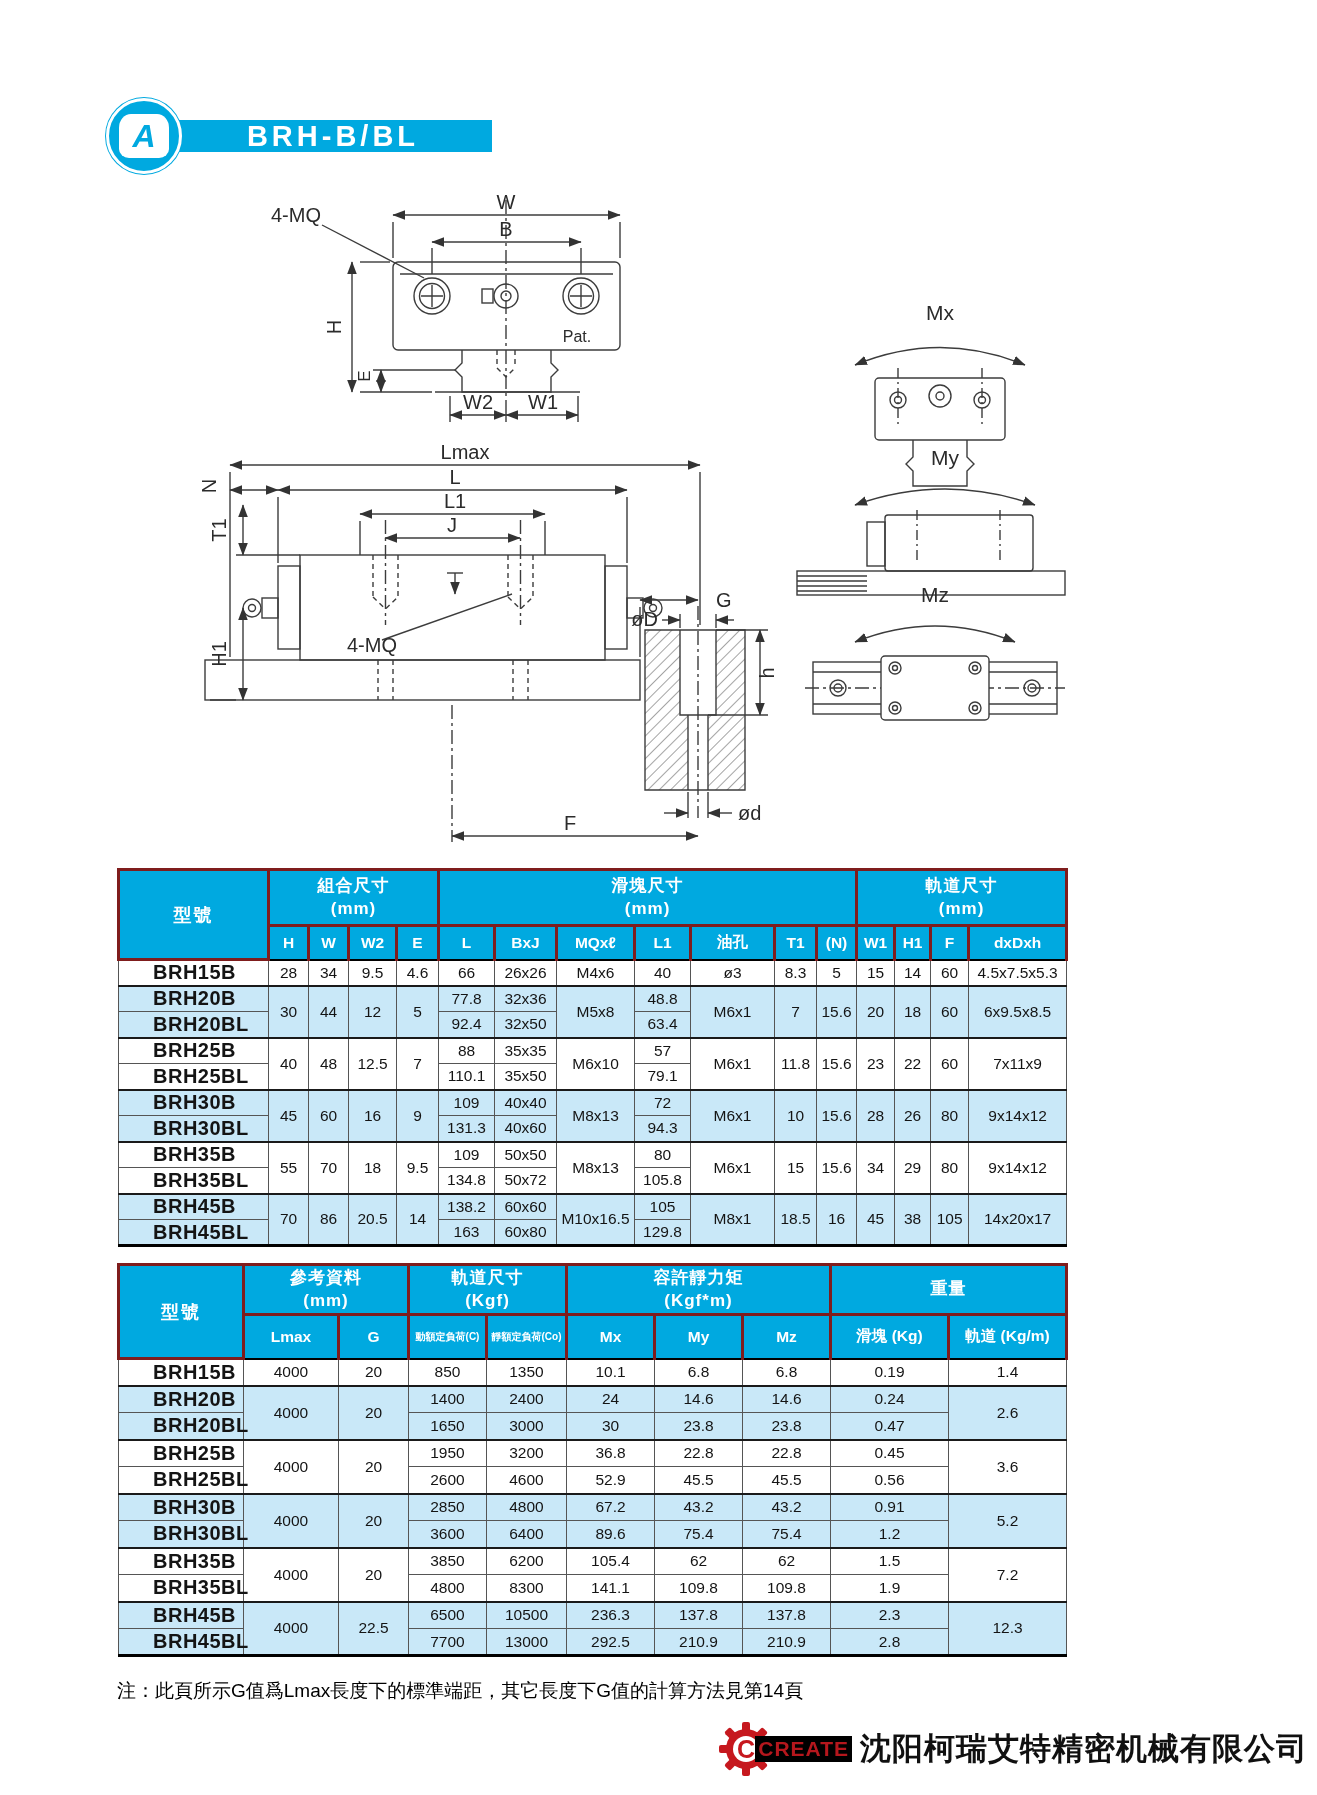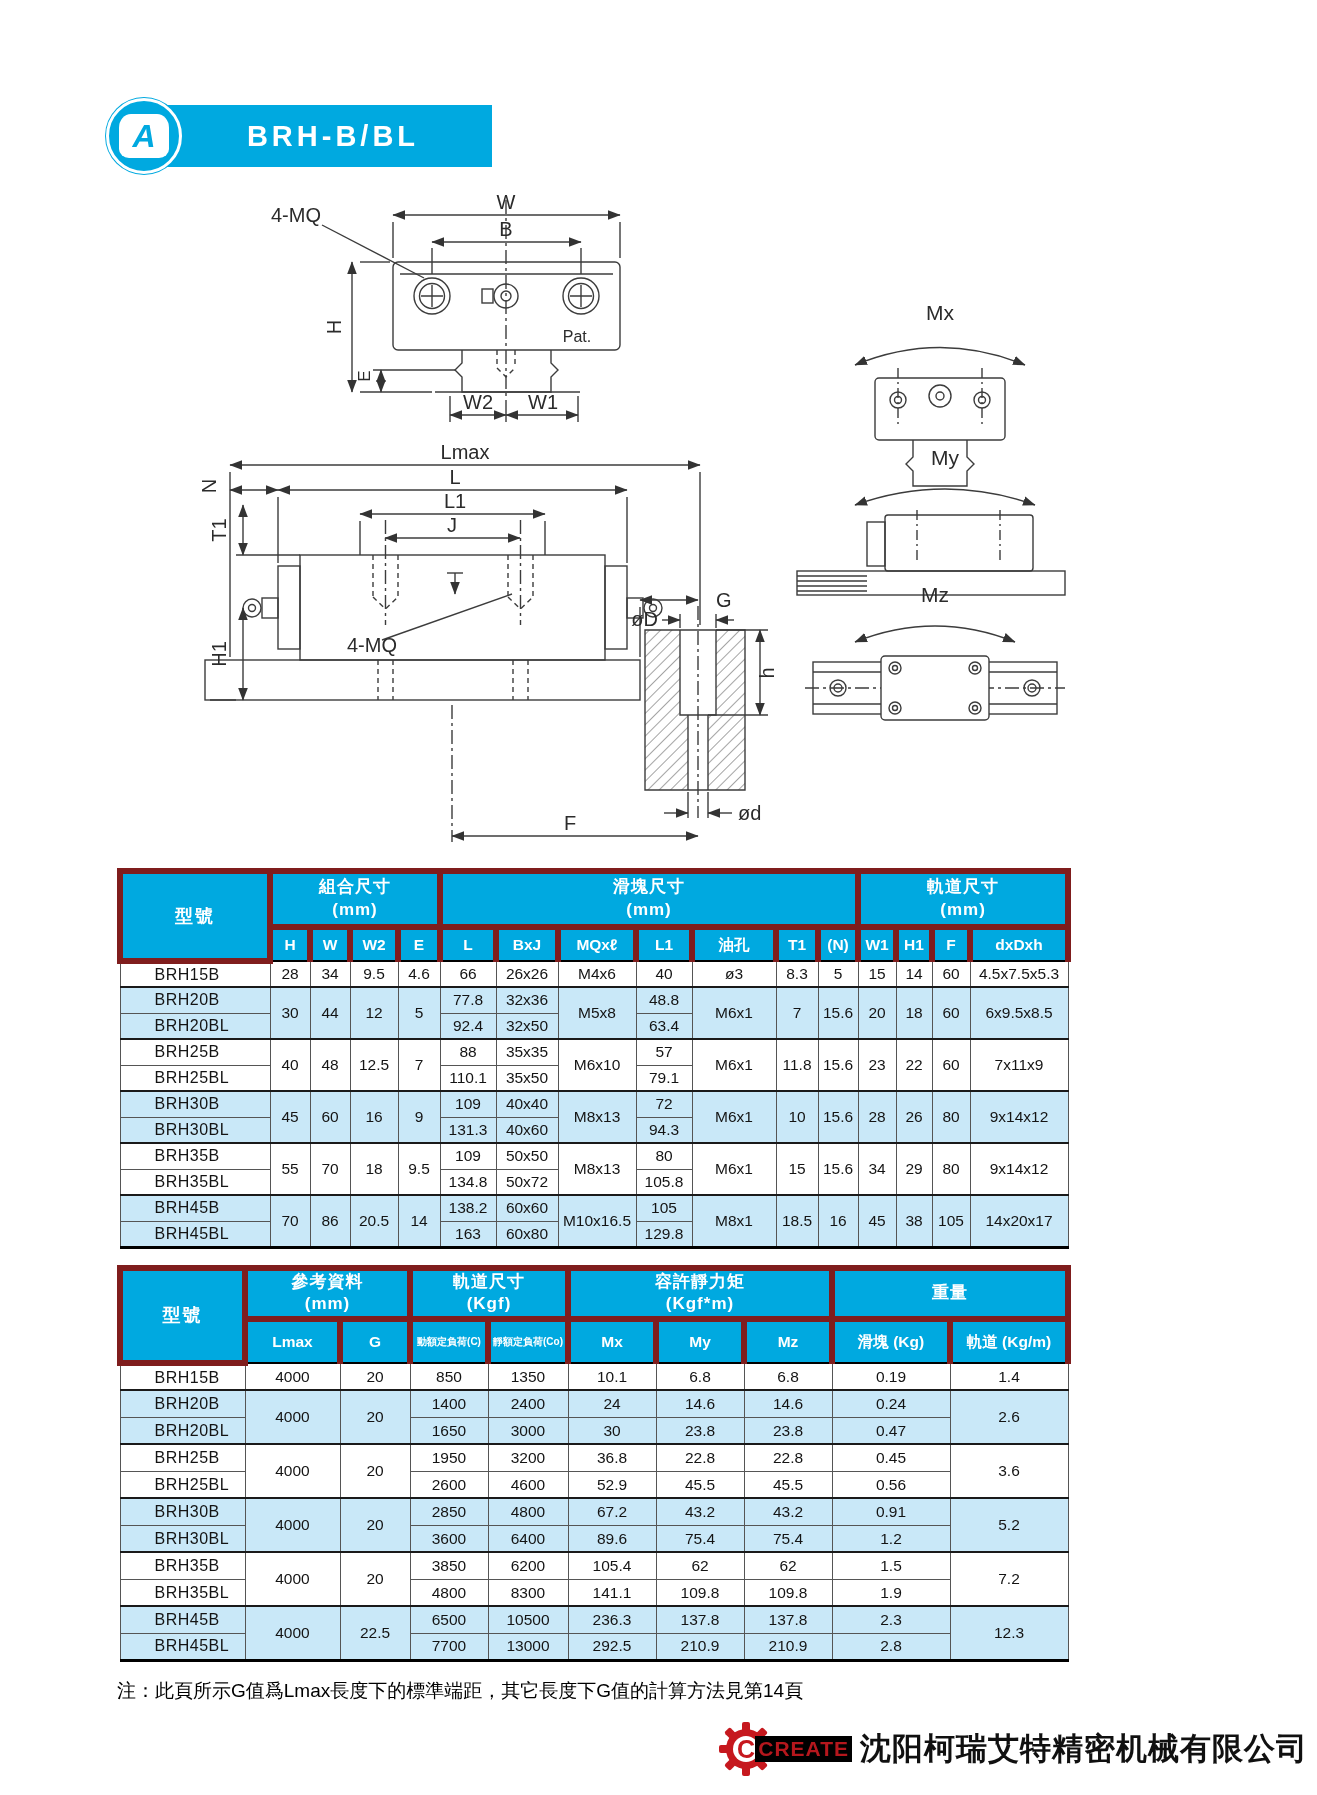--- a/index.html
+++ b/index.html
@@ -8,48 +8,48 @@
   .page{position:relative;width:1317px;height:1795px;background:#fff;overflow:hidden}
 
   
   .brand{position:absolute;top:98px;left:106px;display:flex;align-items:center}
   .brand-logo{width:76px;height:76px;border-radius:50%;background:var(--accent,#00a9e0);
     display:flex;align-items:center;justify-content:center;position:relative;z-index:2;
     border:3px solid #fff;box-shadow:0 0 0 1px var(--accent,#00a9e0)}
   .brand-logo-inner{width:50px;height:44px;background:#fff;border-radius:12px 12px 10px 10px/14px 14px 9px 9px;
     display:flex;align-items:center;justify-content:center;font-weight:bold;font-style:italic;
     font-size:32px;color:var(--accent,#00a9e0)}
-  .brand-banner{margin-left:-34px;width:344px;height:62px;background:var(--accent,#00a9e0);
+  .brand-banner{margin-left:-34px;width:344px;height:32px;background:var(--accent,#00a9e0);
     display:flex;align-items:center;justify-content:center}
   .brand-banner span{color:#fff;font-size:29px;font-weight:bold;letter-spacing:4px;padding-left:26px}
 
   
   svg.diagrams{position:absolute;top:170px;left:0}
   svg.diagrams text{font-family:"Liberation Sans","DejaVu Sans",sans-serif}
 
   
   .content{position:absolute;left:117px;top:868px;width:948px}
   table{border-collapse:collapse;width:100%;table-layout:fixed;
     border-top:3px solid #000;border-bottom:3px solid #000;border-left:1.5px solid #222;border-right:1.5px solid #222}
   #table1{margin-bottom:16px}
   th,td{text-align:center;vertical-align:middle}
-  thead th{background:var(--accent,#00a9e0);color:#fff;border:6px solid #7f1d1d;font-weight:bold}
+  thead th{background:var(--accent,#00a9e0);color:#fff;border:3px solid #7f1d1d;font-weight:bold}
   thead tr:last-child th{border-bottom:2px solid #000}
   th.model-h{font-size:18px;letter-spacing:2px}
   th.group-h div{line-height:1.35;font-size:17px;letter-spacing:1px}
   th.sub-h{font-size:15.5px}
   th.sub-h.small{font-size:10px;letter-spacing:0}
   #table1 thead tr:first-child th{height:56px}
   #table1 thead tr:last-child th{height:34px}
   #table2 thead tr:first-child th{height:50px}
   #table2 thead tr:last-child th{height:44px}
   tbody td{border:1px solid #555;border-top:1px solid #8c8c8c;font-size:15.5px;color:#141414;background:#fff}
   #table1 tbody td{height:26px}
   #table2 tbody td{height:27px}
-  tbody td.model{text-align:left;padding-left:34px;font-weight:normal;font-size:16px;letter-spacing:.5px}
+  tbody td.model{text-align:left;padding-left:34px;font-weight:bold;font-size:20px;letter-spacing:.5px}
   tr.band td{background:var(--band,#c9e8f8)}
   tr.group-start td{border-top:2px solid #1a1a1a}
 
   
   .footnote{position:absolute;left:117px;top:1678px;width:1083px;text-align:left;font-size:19px;color:#000}
   .footer{position:absolute;right:9px;top:1720px;display:flex;align-items:center}
   .create{background:#000000;color:#b5171d;font-weight:800;font-size:21px;letter-spacing:1px;
     margin-left:-20px;padding:1px 3px;position:relative;z-index:2}
   .company{font-size:31px;font-weight:bold;color:#101010;margin-left:8px;letter-spacing:1px;white-space:nowrap}
 </style>

